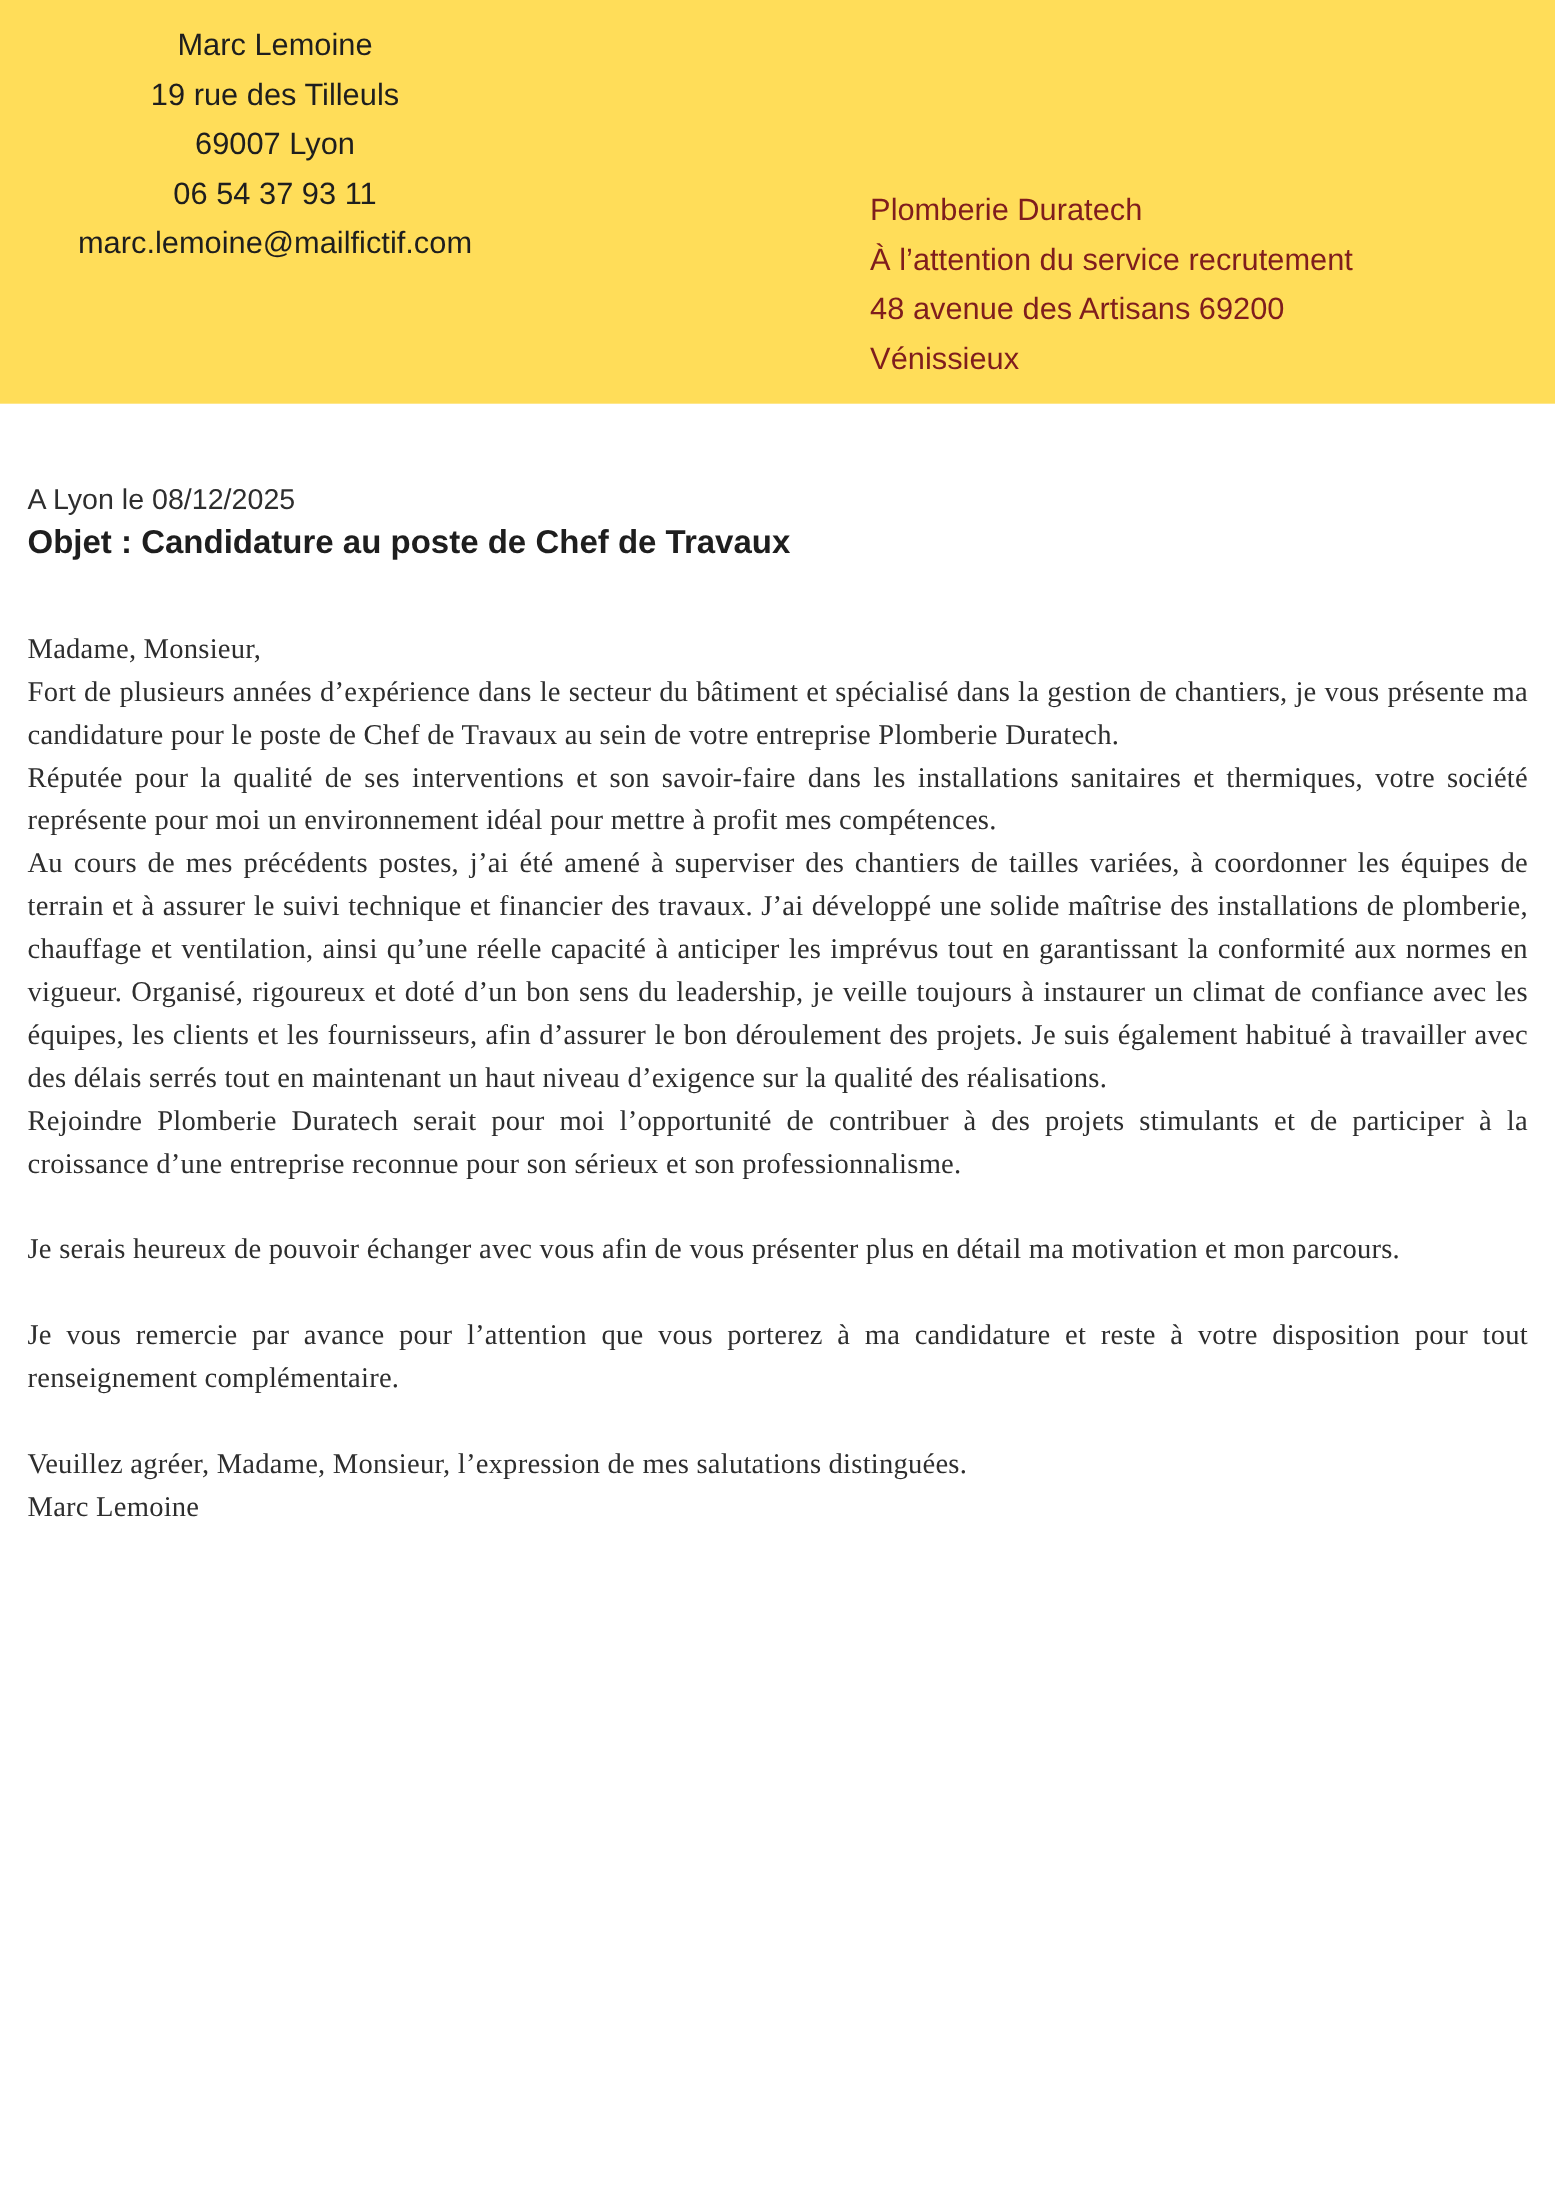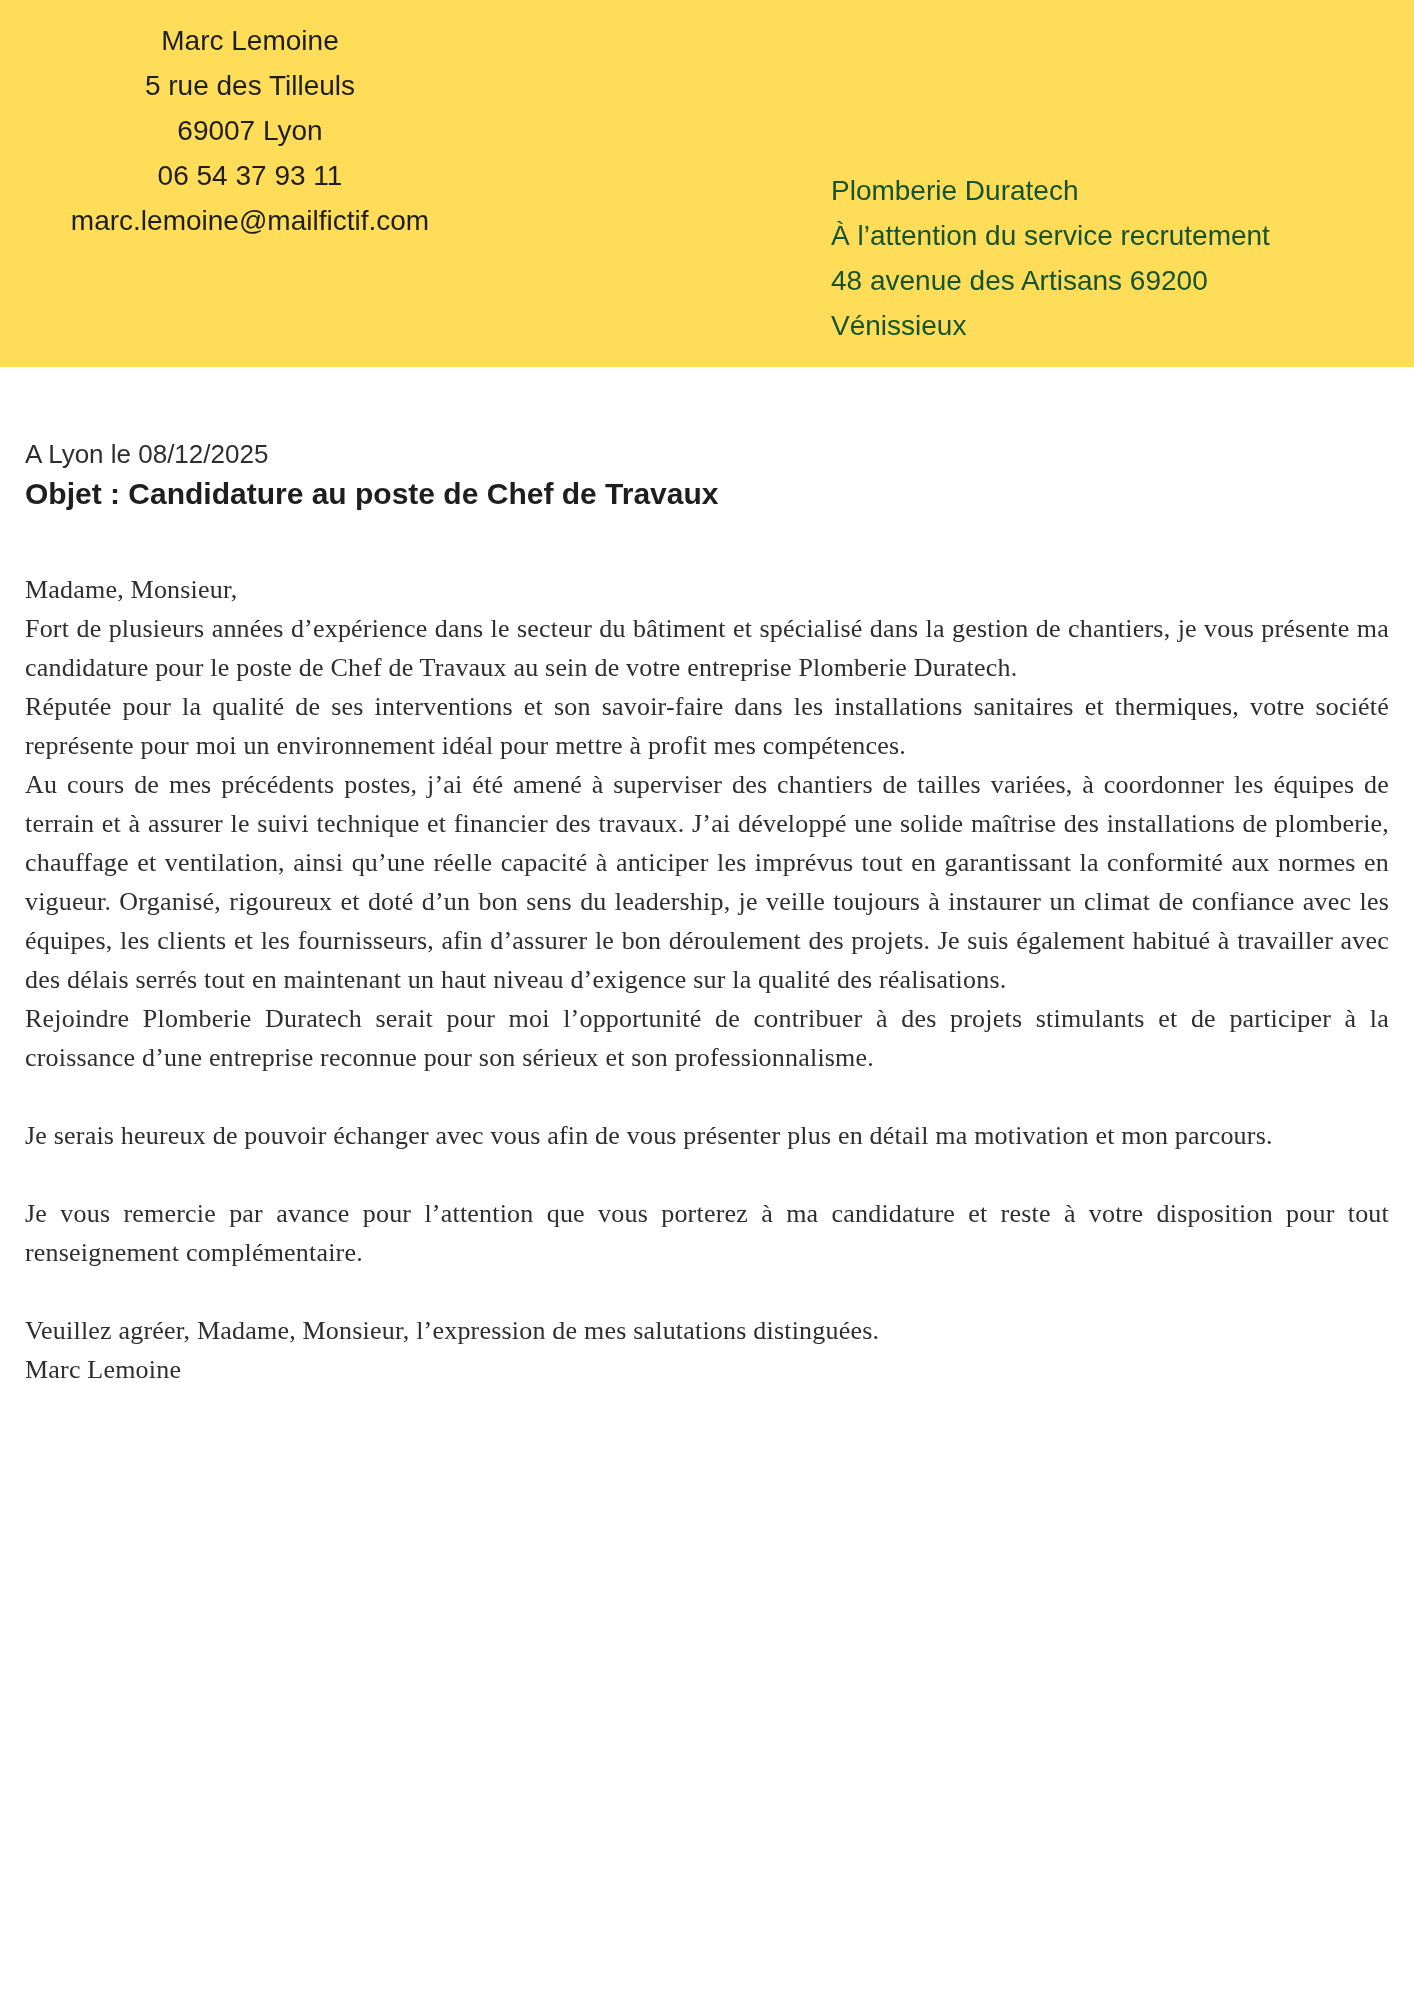--- a/index.html
+++ b/index.html
@@ -29,25 +29,25 @@
     left: 22px;
     top: 18px;
     width: 456px;
     text-align: center;
     font-size: 28px;
     line-height: 45px;
     color: #1E1E1E;
   }
   .recipient {
     position: absolute;
-    left: 831px;
+    left: 791px;
     top: 168px;
     font-size: 28px;
     line-height: 45px;
-    color: #14532d;
+    color: #7f1d1d;
     text-align: left;
   }
   
   .content {
     padding: 0 25px;
     color: #2E2E2E;
   }
   .dateline {
     padding-top: 71px;
     font-size: 26px;
@@ -77,21 +77,21 @@
   }
 </style>
 </head>
 <body>
 
 <div class="page">
 
   <header class="header">
     <div class="sender">
       <div>Marc Lemoine</div>
-      <div>5 rue des Tilleuls</div>
+      <div>19 rue des Tilleuls</div>
       <div>69007 Lyon</div>
       <div>06 54 37 93 11</div>
       <div>marc.lemoine@mailfictif.com</div>
     </div>
     <div class="recipient">
       <div>Plomberie Duratech</div>
       <div>À l’attention du service recrutement</div>
       <div>48 avenue des Artisans 69200</div>
       <div>Vénissieux</div>
     </div>

